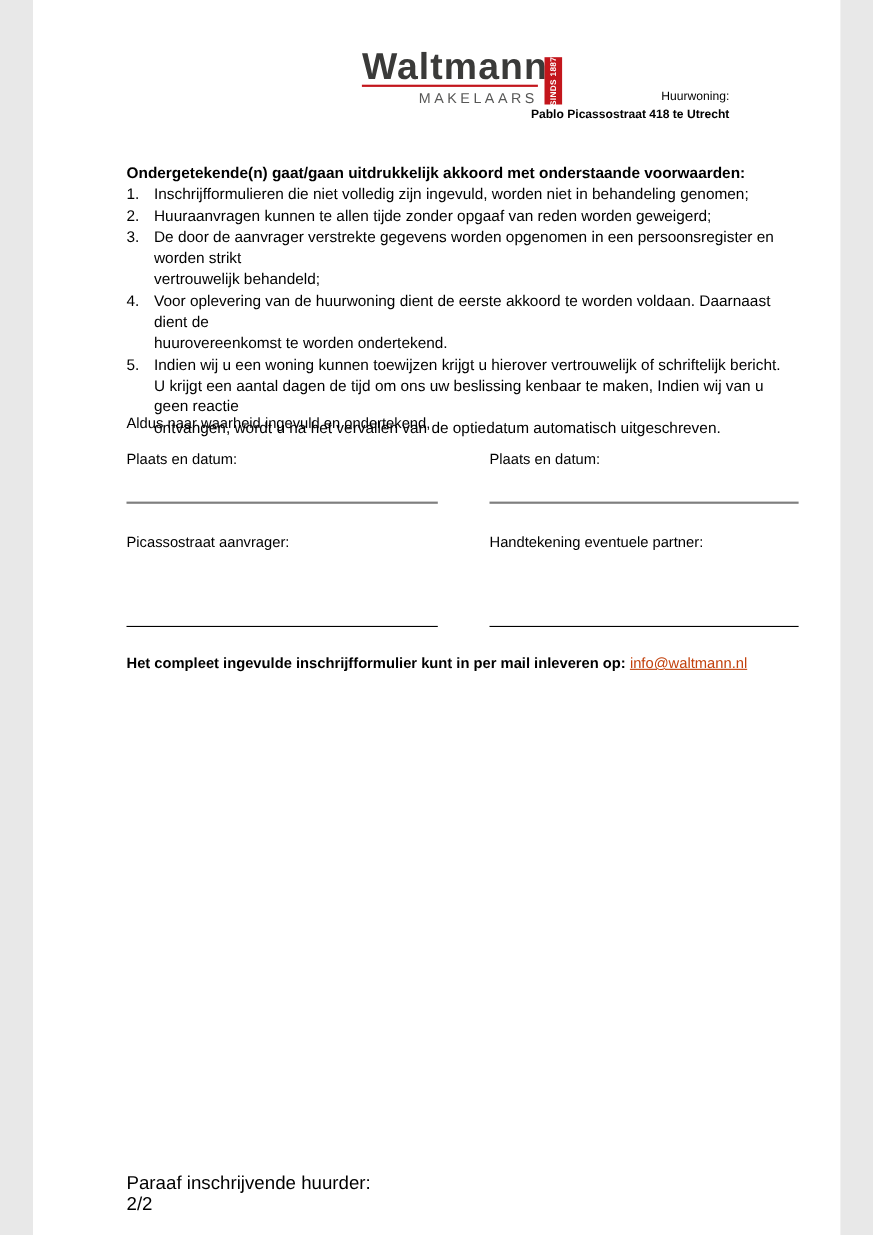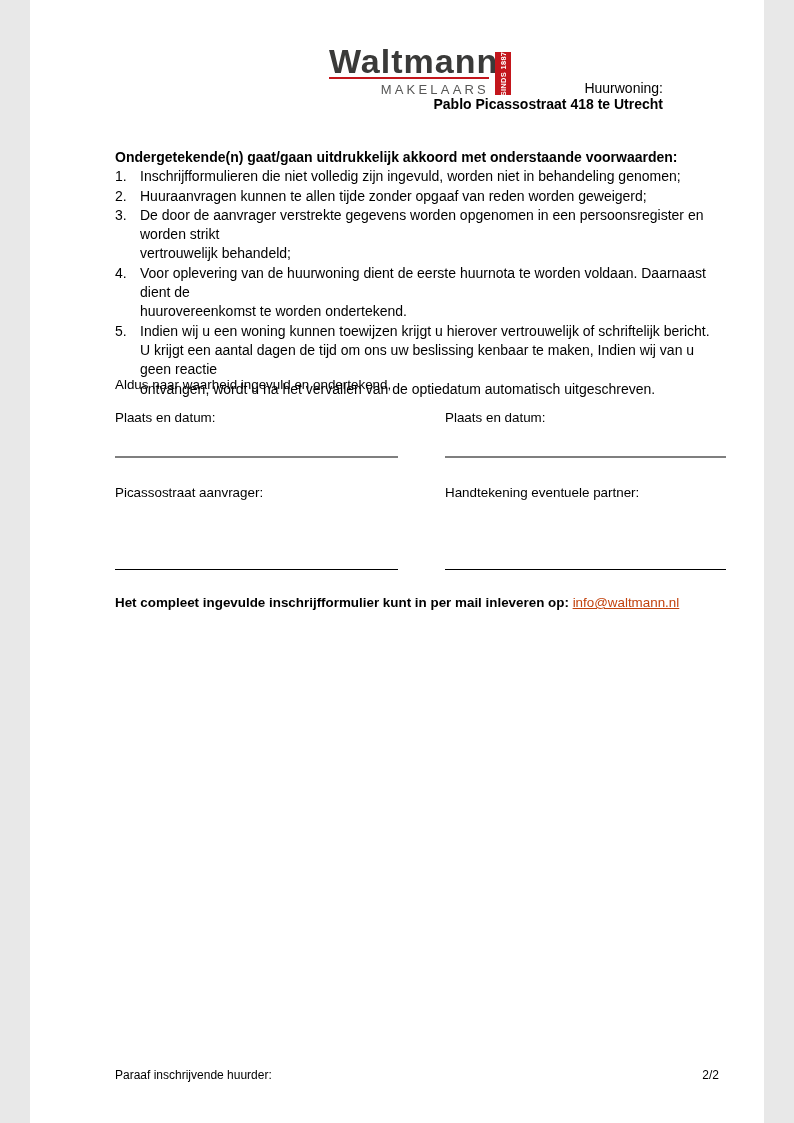--- a/index.html
+++ b/index.html
@@ -40,21 +40,21 @@
   .logo-badge span{
     position:absolute;left:50%;top:50%;
     transform:translate(-50%,-50%) rotate(-90deg);
     white-space:nowrap;color:#fff;font-size:7.5px;font-weight:bold;
     letter-spacing:.3px;
   }
 
   
   .header-right{
     position:absolute;top:80px;right:101px;
-    text-align:right;font-size:14px;line-height:16px;
+    text-align:right;font-size:11px;line-height:16px;
   }
   .header-right .addr{font-weight:bold;}
 
   
   .terms{
     position:absolute;left:85px;top:148px;width:612px;
     font-size:14px;line-height:19.3px;
   }
   .terms-heading{font-weight:bold;}
   .term{display:flex;}
@@ -81,21 +81,21 @@
 
   
   .submission{top:593px;}
   .submission .bold{font-weight:bold;}
   .submission a{color:#c2410c;text-decoration:underline;}
 
   
   .footer{
     position:absolute;left:85px;top:1066px;width:604px;
     display:flex;justify-content:space-between;
-    font-size:12px;line-height:19.3px;
+    font-size:17px;line-height:19.3px;flex-direction:column;
   }
 </style>
 </head>
 <body>
 
 <div class="page">
 
   <div class="logo">
     <div class="logo-brand">Waltmann</div>
     <div class="logo-rule"></div>
@@ -120,21 +120,21 @@
       <div class="term-num">2.</div>
       <div class="term-text">Huuraanvragen kunnen te allen tijde zonder opgaaf van reden worden geweigerd;</div>
     </div>
     <div class="term">
       <div class="term-num">3.</div>
       <div class="term-text">De door de aanvrager verstrekte gegevens worden opgenomen in een persoonsregister en worden strikt
 vertrouwelijk behandeld;</div>
     </div>
     <div class="term">
       <div class="term-num">4.</div>
-      <div class="term-text">Voor oplevering van de huurwoning dient de eerste huurnota te worden voldaan. Daarnaast dient de
+      <div class="term-text">Voor oplevering van de huurwoning dient de eerste akkoord te worden voldaan. Daarnaast dient de
 huurovereenkomst te worden ondertekend.</div>
     </div>
     <div class="term">
       <div class="term-num">5.</div>
       <div class="term-text">Indien wij u een woning kunnen toewijzen krijgt u hierover vertrouwelijk of schriftelijk bericht.
 U krijgt een aantal dagen de tijd om ons uw beslissing kenbaar te maken, Indien wij van u geen reactie
 ontvangen, wordt u na het vervallen van de optiedatum automatisch uitgeschreven.</div>
     </div>
   </div>
 

